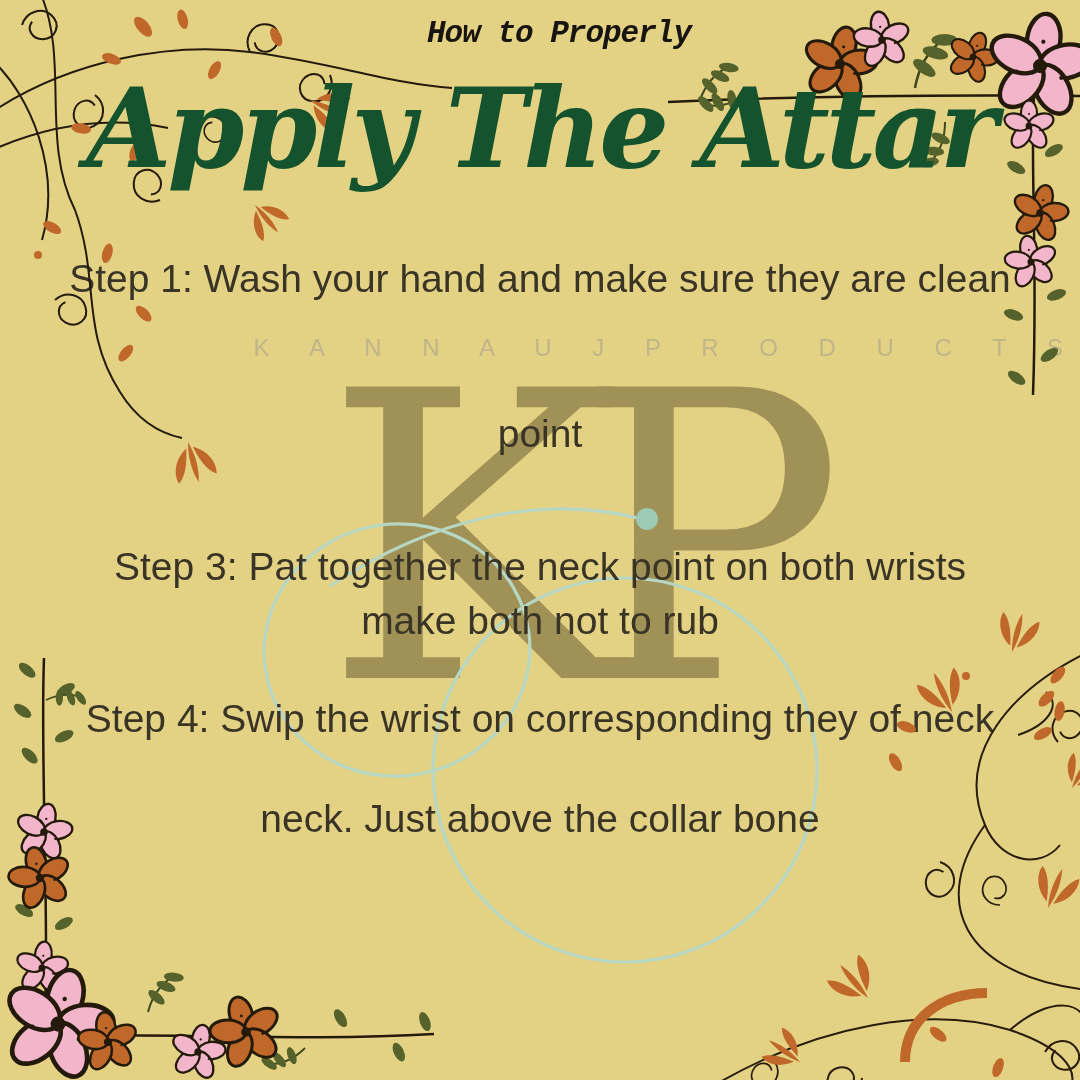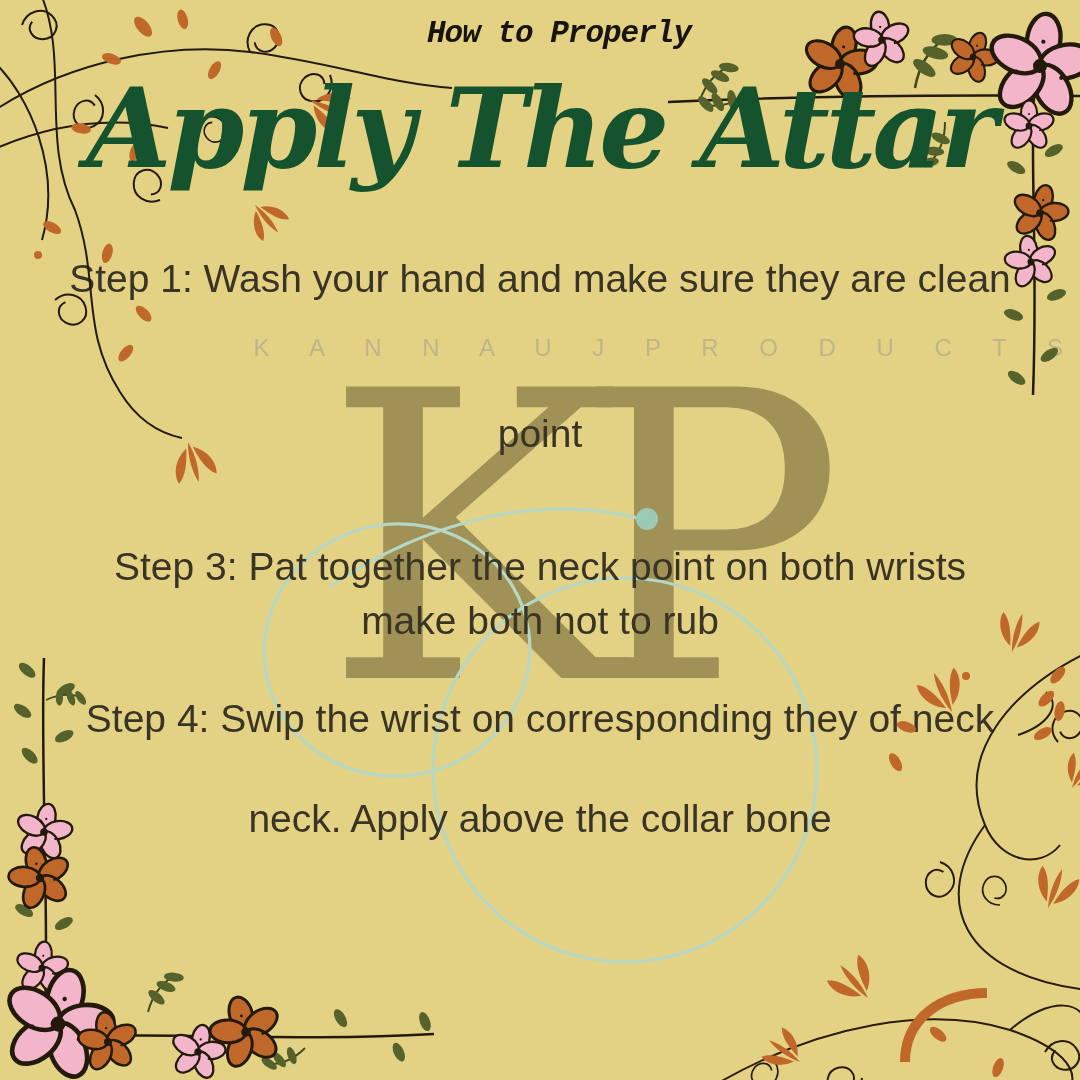--- a/index.html
+++ b/index.html
@@ -72,21 +72,21 @@
       <div class="line">point</div>
     </div>
     <div class="step step3">
       <div class="line">Step 3: Pat together the neck point on both wrists</div>
       <div class="line">make both not to rub</div>
     </div>
     <div class="step step4">
       <div class="line">Step 4: Swip the wrist on corresponding they of neck</div>
     </div>
     <div class="step step5">
-      <div class="line">neck. Apply above the collar bone</div>
+      <div class="line">neck. Just above the collar bone</div>
     </div>
   </div>
 
   <svg class="layer deco" width="1080" height="1080" viewBox="0 0 1080 1080">
     <defs>
       <g id="flower5" stroke="#241a0c" stroke-width="2.5">
         <ellipse cx="0" cy="-15" rx="9.5" ry="15"></ellipse>
         <ellipse cx="0" cy="-15" rx="9.5" ry="15" transform="rotate(72)"></ellipse>
         <ellipse cx="0" cy="-15" rx="9.5" ry="15" transform="rotate(144)"></ellipse>
         <ellipse cx="0" cy="-15" rx="9.5" ry="15" transform="rotate(216)"></ellipse>

